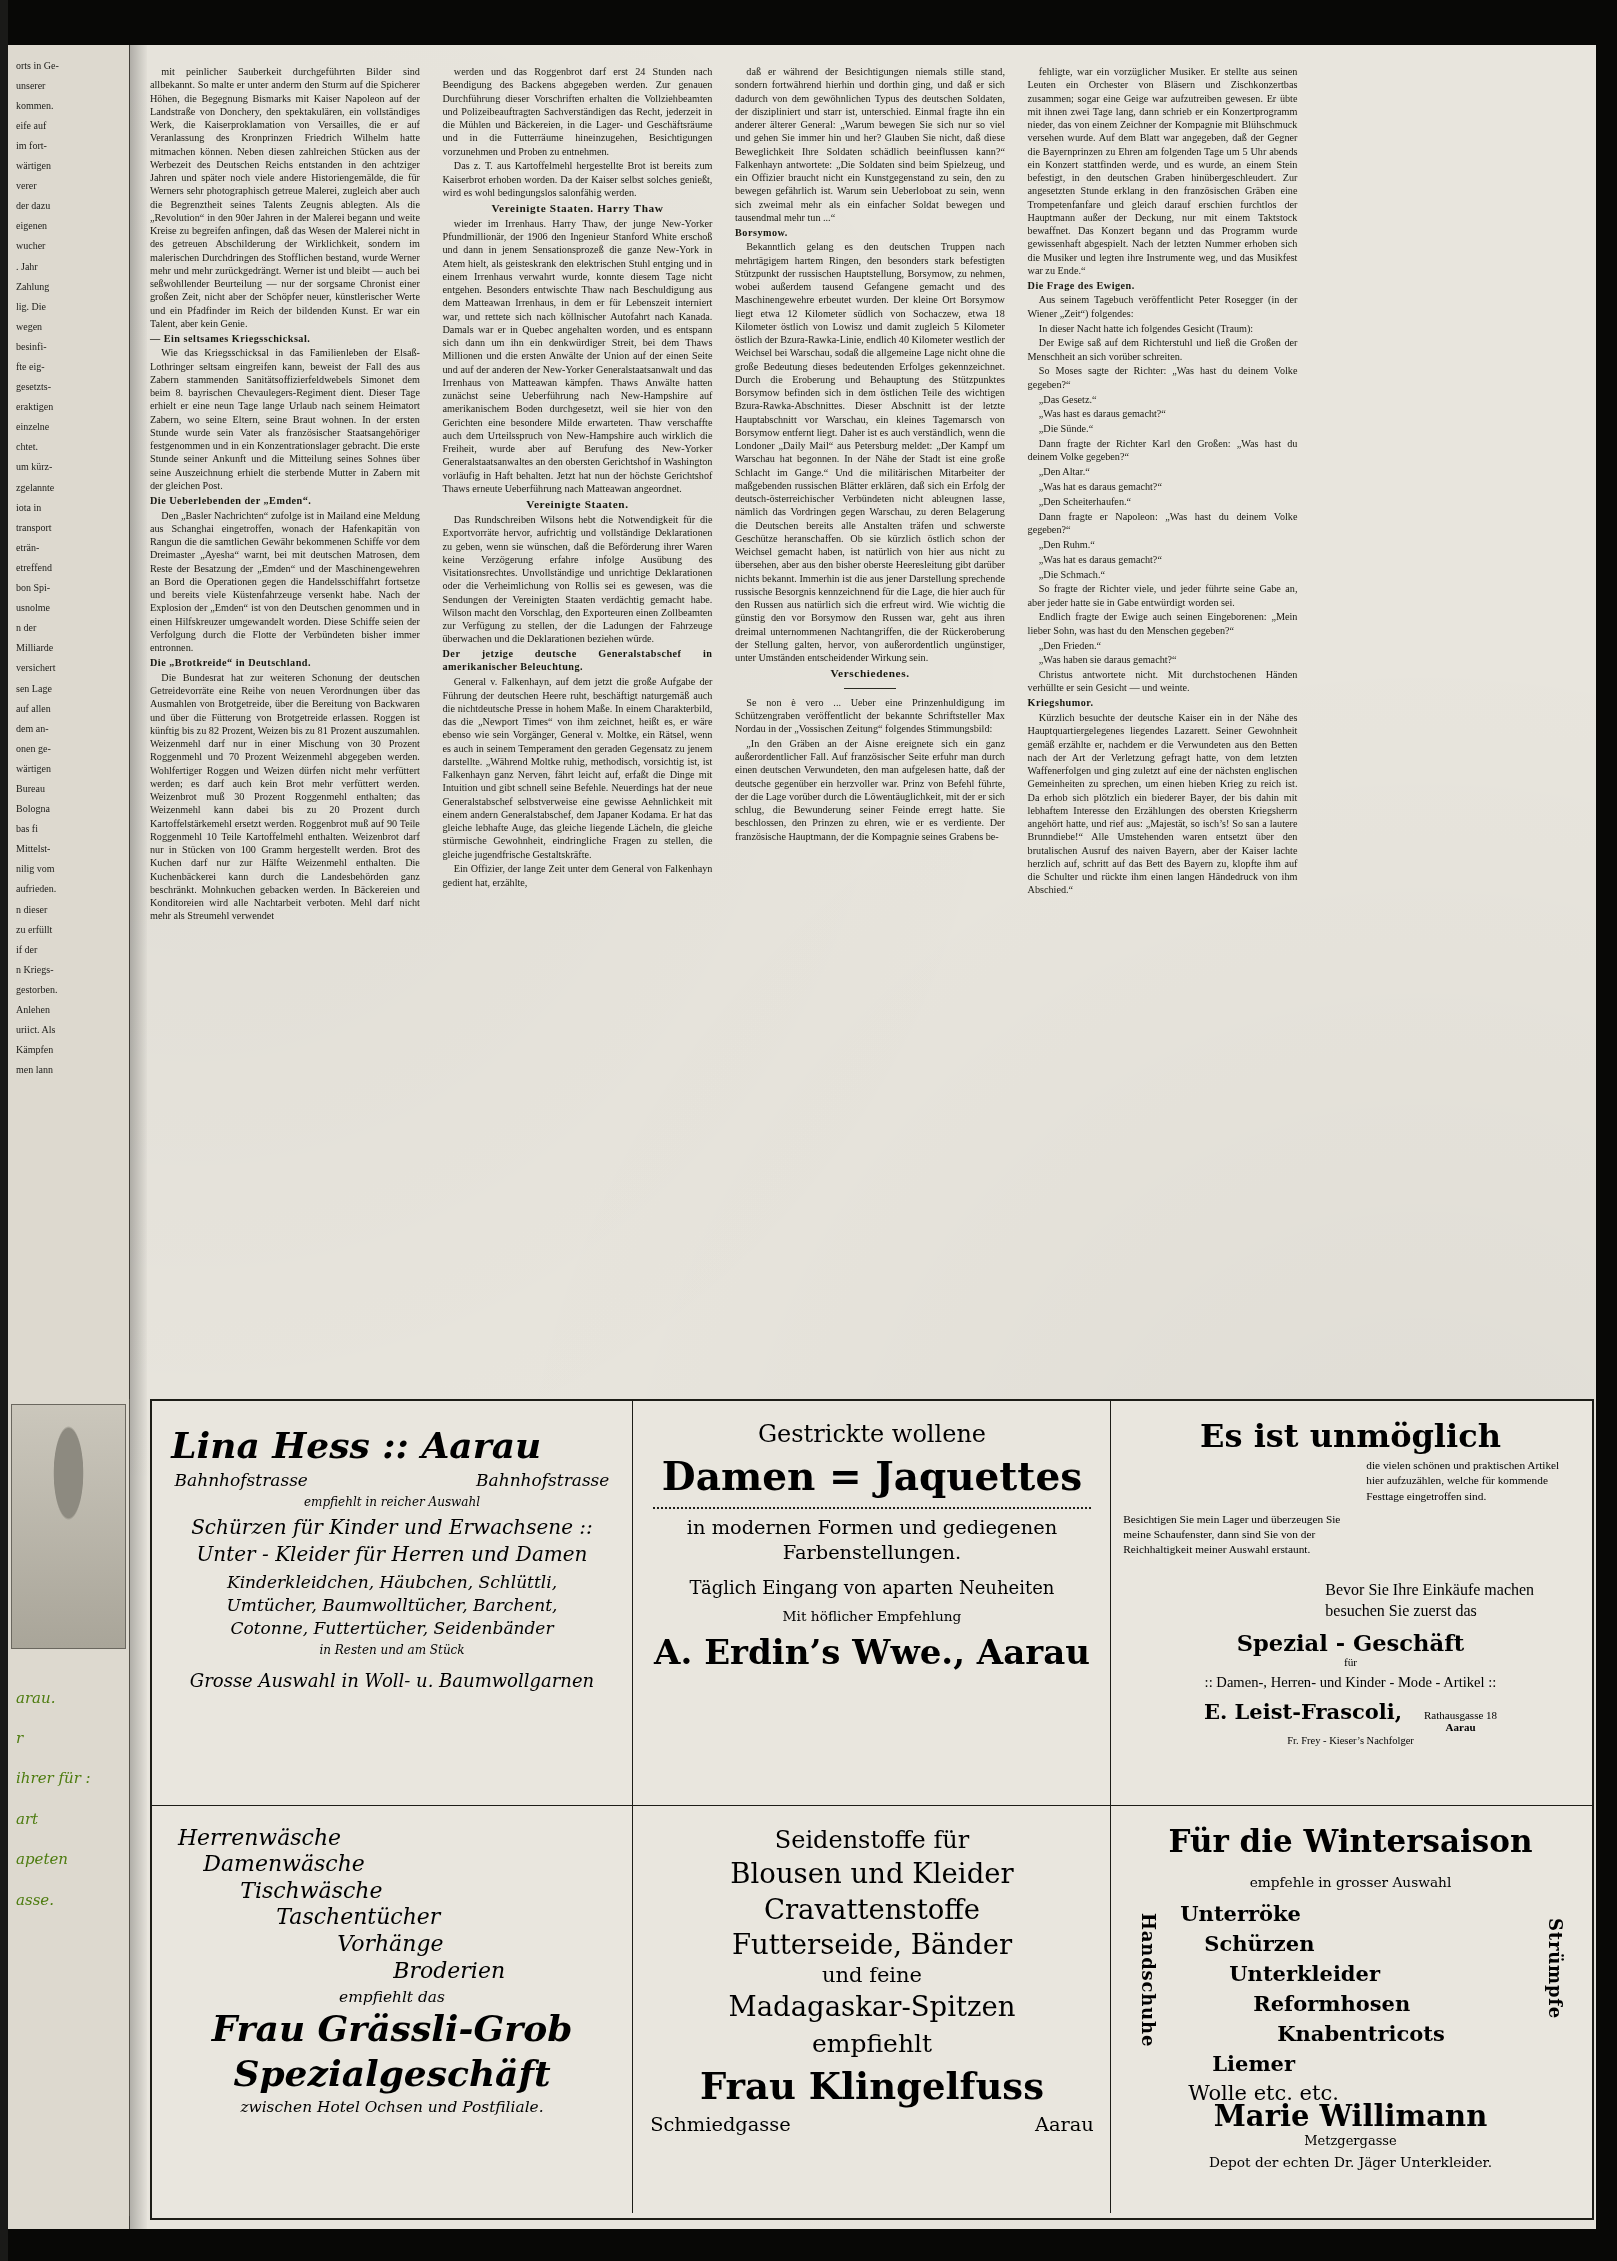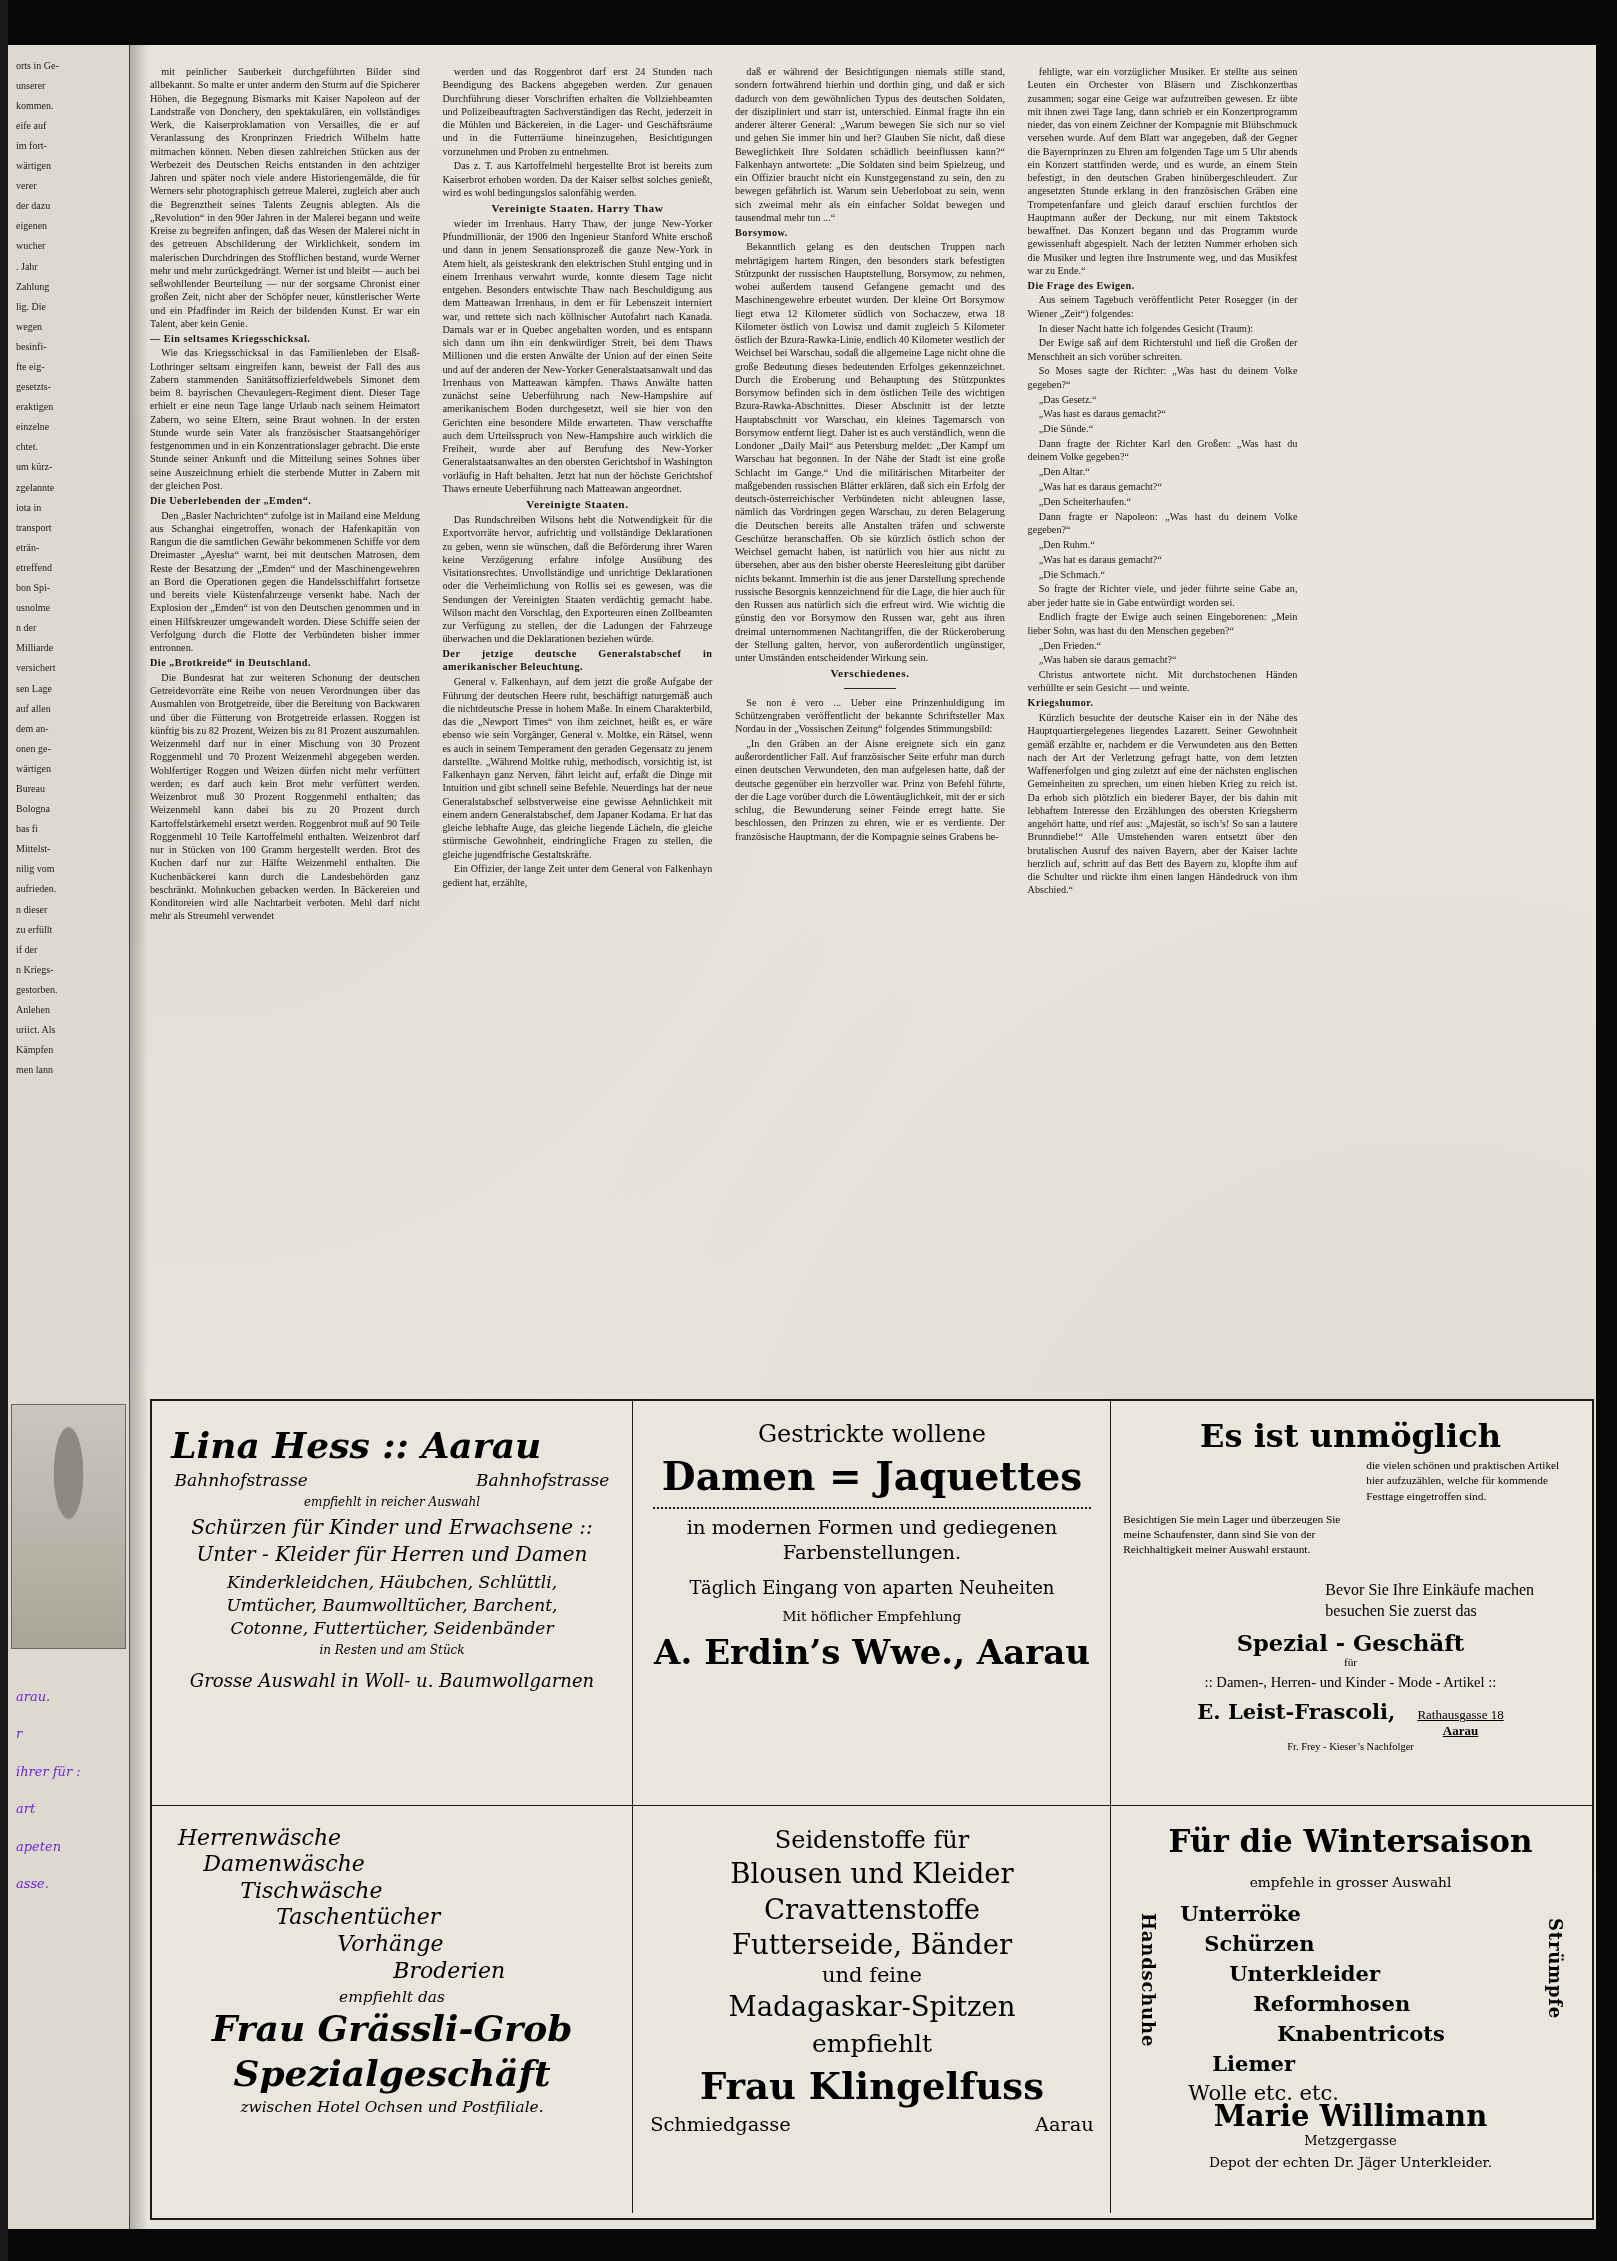--- a/index.html
+++ b/index.html
@@ -48,22 +48,22 @@
   .adcell{position:absolute;box-sizing:border-box;padding:8px 11.3px;}
   .vline{position:absolute;top:0;bottom:0;width:0;border-left:1.6px solid #1d1d17;}
   .hline{position:absolute;left:0;right:0;height:0;border-top:1.6px solid #1d1d17;}
   .script{font-family:"DejaVu Serif",serif;font-style:italic;}
   .center{text-align:center;}
   .bigscript{font-family:"DejaVu Serif",serif;font-style:italic;font-weight:bold;}
 
   
   #left-ads{position:absolute;left:8px;top:1399px;width:121px;height:817px;
             background:#ddd9cf;border-right:1.6px solid #55524a;overflow:hidden;}
-  #left-ads .la{font-family:"DejaVu Serif",serif;font-style:italic;font-size:13px;
-                color:#6d28d9;padding:11.3px 8px;line-height:1.4}
+  #left-ads .la{font-family:"DejaVu Serif",serif;font-style:italic;font-size:15px;
+                color:#4d7c0f;padding:11.3px 8px;line-height:1.4}
   .manfig{height:243px;margin:4.9px 3.2px 8px;background:
       radial-gradient(ellipse at 50% 28%, #8d8a80 0 18%, rgba(0,0,0,0) 19%),
       linear-gradient(180deg,#cbc7bc,#a9a599);border:0.8px solid #6a675f;}
 </style>
 </head>
 <body>
 
 <div id="page">
 
   <div class="scanedge" id="edge-top"></div>
@@ -237,21 +237,21 @@
     <div class="adcell" style="left:960px;top:0;width:477px;height:404px;">
       <div class="center" style="font-size:32px;font-weight:bold;margin-top:8px;font-family:'DejaVu Serif',serif;">Es ist unmöglich</div>
       <div style="margin-left:243px;font-size:11.3px;line-height:1.35;text-align:left;margin-top:3.2px;">die vielen schönen und praktischen Artikel hier aufzuzählen, welche für kommende Festtage eingetroffen sind.</div>
       <div style="width:218px;font-size:11.3px;line-height:1.35;margin-top:8px;">Besichtigen Sie mein Lager und überzeugen Sie meine Schaufenster, dann sind Sie von der Reichhaltigkeit meiner Auswahl erstaunt.</div>
       <div style="margin-left:202px;font-size:16px;line-height:1.35;margin-top:21px;">Bevor Sie Ihre Einkäufe machen besuchen Sie zuerst das</div>
       <div class="center" style="font-size:22.6px;font-weight:bold;margin-top:8px;font-family:'DejaVu Serif',serif;">Spezial - Geschäft</div>
       <div class="center" style="font-size:11.3px;">für</div>
       <div class="center" style="font-size:14.6px;margin-top:6.5px;">:: Damen-, Herren- und Kinder - Mode - Artikel ::</div>
       <div style="display:flex;align-items:baseline;justify-content:center;gap:22px;margin-top:8px;">
         <span style="font-size:21px;font-weight:bold;font-family:'DejaVu Serif',serif;">E. Leist-Frascoli,</span>
-        <span style="font-size:13px;text-align:center;text-decoration:underline;">
+        <span style="font-size:11px;text-align:center;">
           <span style="display:block">Rathausgasse 18</span>
           <span style="display:block;font-weight:bold">Aarau</span>
         </span>
       </div>
       <div class="center" style="font-size:10.5px;margin-top:1.6px;">Fr. Frey - Kieser’s Nachfolger</div>
     </div>
 
     <div class="adcell" style="left:0;top:406px;width:480px;height:406px;">
       <div class="script" style="font-size:22px;margin:9.7px 0 0 14.6px;">Herrenwäsche</div>
       <div class="script" style="font-size:22px;margin:1.6px 0 0 40px;">Damenwäsche</div>

